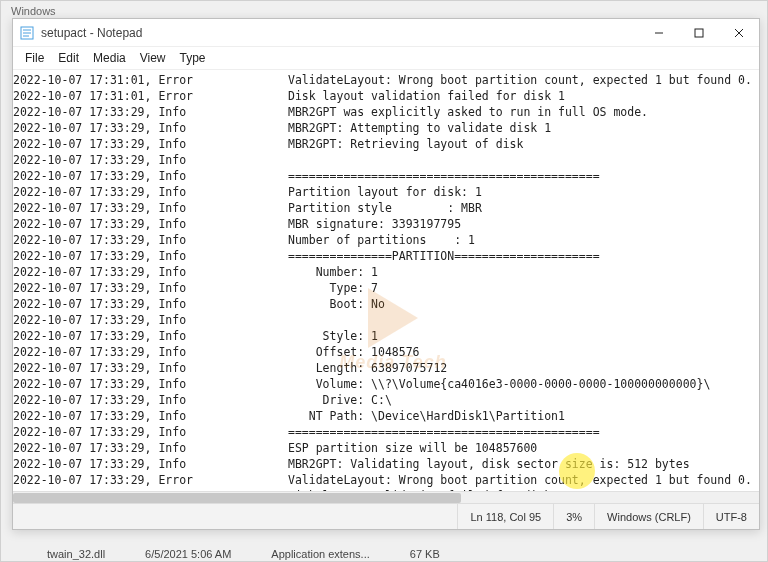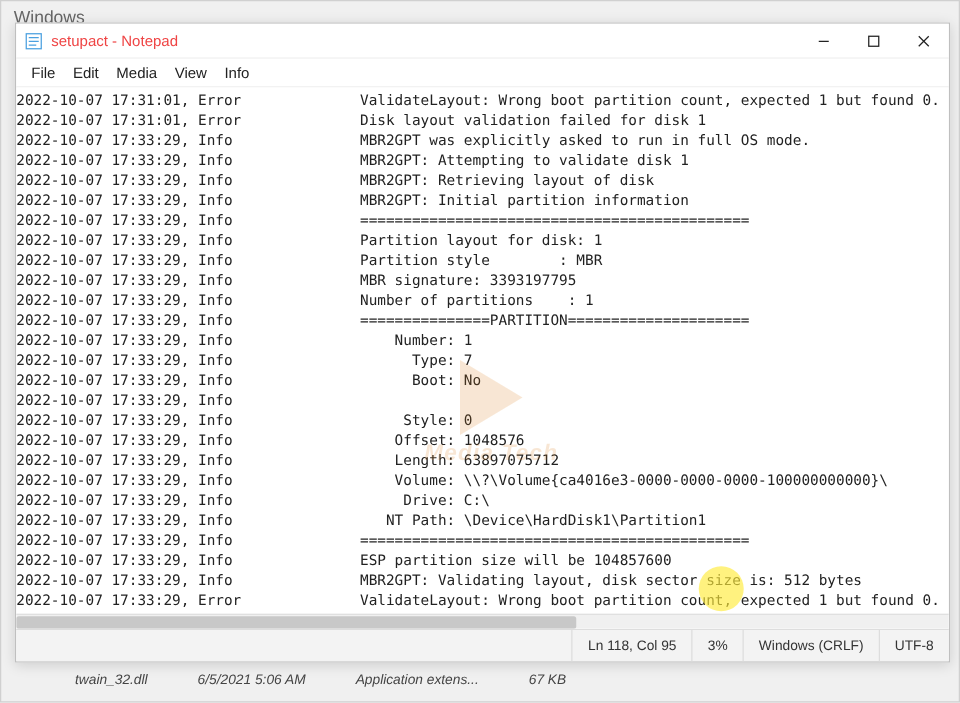--- a/index.html
+++ b/index.html
@@ -12,21 +12,21 @@
     position: relative;
     font-size: 12px;
   }
   .outer-bg {
     position: absolute;
     top: 0; left: 0; right: 0; bottom: 0;
     background: #f0f0f0;
     border: 1px solid #d0d0d0;
   }
   .outer-title {
-    font-size: 14px;
+    font-size: 11px;
     color: #666;
     padding: 4px 8px 0 10px;
   }
   .notepad-window {
     position: absolute;
     left: 12px;
     top: 18px;
     right: 8px;
     bottom: 32px;
     background: #fff;
@@ -46,21 +46,21 @@
   .titlebar .app-icon {
     width: 16px;
     height: 16px;
     margin-right: 6px;
     display: inline-flex;
     align-items: center;
     justify-content: center;
   }
   .titlebar .title-text {
     font-size: 12px;
-    color: #ef4444;
+    color: #404040;
     flex: 1;
   }
   .win-controls {
     display: flex;
     height: 100%;
   }
   .win-btn {
     width: 40px;
     display: flex;
     align-items: center;
@@ -138,29 +138,28 @@
     height: 100%;
     display: flex;
     align-items: center;
   }
   .statusbar .cell:first-child {
     border-left: none;
     flex: 1;
   }
   .explorer-row {
     position: absolute;
-    left: 60px;
+    left: 47px;
     bottom: 2px;
     right: 20px;
     height: 22px;
     display: flex;
     font-size: 11px;
     color: #444;
-    align-items: flex-start;
-    font-style: italic;
+    align-items: flex-end;
   }
   .explorer-row span {
     margin-right: 40px;
   }
   .highlight-circle {
     position: absolute;
     width: 36px;
     height: 36px;
     background: rgba(255, 235, 59, 0.65);
     border-radius: 50%;
@@ -232,42 +231,42 @@
           </svg>
       </div>
     </div>
   </div>
 
   <div class="menubar">
     <span class="menu-item">File</span>
     <span class="menu-item">Edit</span>
     <span class="menu-item">Media</span>
     <span class="menu-item">View</span>
-    <span class="menu-item">Info</span>
+    <span class="menu-item">Type</span>
   </div>
 
   <div class="text-area-wrap">
     <div class="text-area" id="text-area">
         <div class="log-line"><span class="col-left">2022-10-07 17:31:01, Error</span><span class="col-right">ValidateLayout: Wrong boot partition count, expected 1 but found 0.</span></div>
         <div class="log-line"><span class="col-left">2022-10-07 17:31:01, Error</span><span class="col-right">Disk layout validation failed for disk 1</span></div>
         <div class="log-line"><span class="col-left">2022-10-07 17:33:29, Info</span><span class="col-right">MBR2GPT was explicitly asked to run in full OS mode.</span></div>
         <div class="log-line"><span class="col-left">2022-10-07 17:33:29, Info</span><span class="col-right">MBR2GPT: Attempting to validate disk 1</span></div>
         <div class="log-line"><span class="col-left">2022-10-07 17:33:29, Info</span><span class="col-right">MBR2GPT: Retrieving layout of disk</span></div>
-        <div class="log-line"><span class="col-left">2022-10-07 17:33:29, Info</span><span class="col-right">MBR2GPT: Initial partition information</span></div>
+        <div class="log-line"><span class="col-left">2022-10-07 17:33:29, Info</span></div>
         <div class="log-line"><span class="col-left">2022-10-07 17:33:29, Info</span><span class="col-right">=============================================</span></div>
         <div class="log-line"><span class="col-left">2022-10-07 17:33:29, Info</span><span class="col-right">Partition layout for disk: 1</span></div>
         <div class="log-line"><span class="col-left">2022-10-07 17:33:29, Info</span><span class="col-right">Partition style        : MBR</span></div>
         <div class="log-line"><span class="col-left">2022-10-07 17:33:29, Info</span><span class="col-right">MBR signature: 3393197795</span></div>
         <div class="log-line"><span class="col-left">2022-10-07 17:33:29, Info</span><span class="col-right">Number of partitions    : 1</span></div>
         <div class="log-line"><span class="col-left">2022-10-07 17:33:29, Info</span><span class="col-right">===============PARTITION=====================</span></div>
         <div class="log-line"><span class="col-left">2022-10-07 17:33:29, Info</span><span class="col-right">    Number: 1</span></div>
         <div class="log-line"><span class="col-left">2022-10-07 17:33:29, Info</span><span class="col-right">      Type: 7</span></div>
         <div class="log-line"><span class="col-left">2022-10-07 17:33:29, Info</span><span class="col-right">      Boot: No</span></div>
         <div class="log-line"><span class="col-left">2022-10-07 17:33:29, Info</span></div>
-        <div class="log-line"><span class="col-left">2022-10-07 17:33:29, Info</span><span class="col-right">     Style: 0</span></div>
+        <div class="log-line"><span class="col-left">2022-10-07 17:33:29, Info</span><span class="col-right">     Style: 1</span></div>
         <div class="log-line"><span class="col-left">2022-10-07 17:33:29, Info</span><span class="col-right">    Offset: 1048576</span></div>
         <div class="log-line"><span class="col-left">2022-10-07 17:33:29, Info</span><span class="col-right">    Length: 63897075712</span></div>
         <div class="log-line"><span class="col-left">2022-10-07 17:33:29, Info</span><span class="col-right">    Volume: \\?\Volume{ca4016e3-0000-0000-0000-100000000000}\</span></div>
         <div class="log-line"><span class="col-left">2022-10-07 17:33:29, Info</span><span class="col-right">     Drive: C:\</span></div>
         <div class="log-line"><span class="col-left">2022-10-07 17:33:29, Info</span><span class="col-right">   NT Path: \Device\HardDisk1\Partition1</span></div>
         <div class="log-line"><span class="col-left">2022-10-07 17:33:29, Info</span><span class="col-right">=============================================</span></div>
         <div class="log-line"><span class="col-left">2022-10-07 17:33:29, Info</span><span class="col-right">ESP partition size will be 104857600</span></div>
         <div class="log-line"><span class="col-left">2022-10-07 17:33:29, Info</span><span class="col-right">MBR2GPT: Validating layout, disk sector size is: 512 bytes</span></div>
         <div class="log-line"><span class="col-left">2022-10-07 17:33:29, Error</span><span class="col-right">ValidateLayout: Wrong boot partition count, expected 1 but found 0.</span></div>
         <div class="log-line"><span class="col-left">2022-10-07 17:33:29, Error</span><span class="col-right">Disk layout validation failed for disk 1</span></div>

